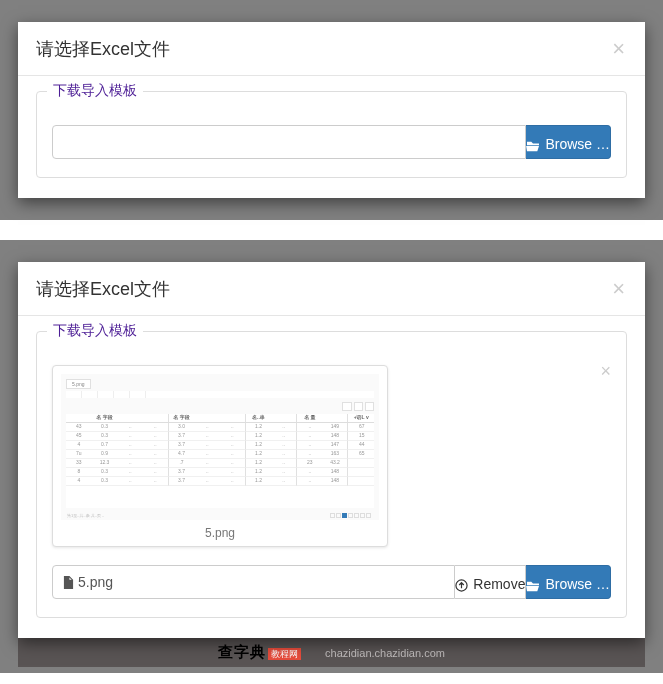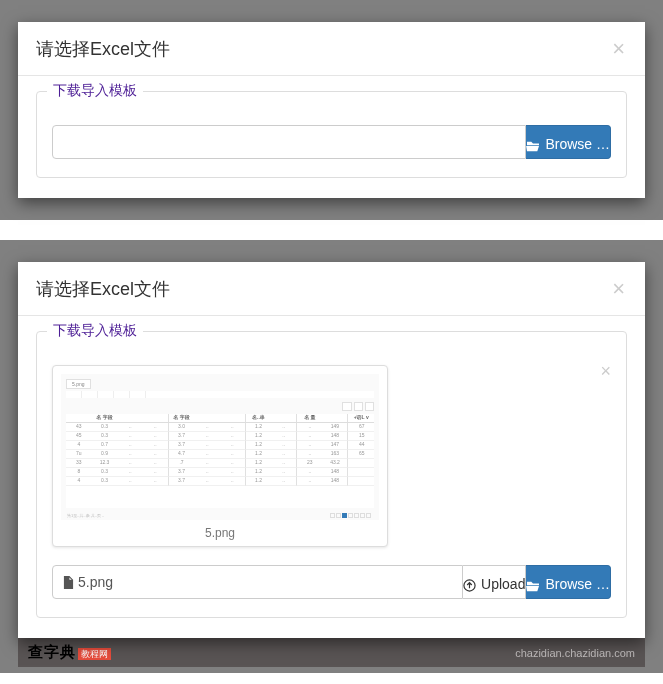--- a/index.html
+++ b/index.html
@@ -163,21 +163,21 @@
     }
     .icon-folder-open, .icon-file, .icon-trash, .icon-upload {
       display: inline-block;
     }
     svg { display: block; }
     
     .footer-bar {
       background: #595454;
       padding: 5px 10px;
       display: flex;
-      justify-content: space-between;
+      justify-content: center;
       align-items: center;
       gap: 24px;
       font-size: 12px;
     }
     .logo-box {
       color: #000;
       font-weight: bold;
       font-size: 15px;
       letter-spacing: 1px;
     }
@@ -374,21 +374,21 @@
             </span>
             <span>5.png</span>
           </div>
           <button class="btn">
             <span class="icon-upload">
               <svg width="13" height="13" viewBox="0 0 14 14" fill="none" stroke="#333" stroke-width="1.3">
                   <circle cx="7" cy="7" r="6"></circle>
                   <path d="M7 10V4M4.5 6.5L7 4l2.5 2.5" fill="none"></path>
                 </svg>
             </span>
-            <span>Upload</span>
+            <span>Remove</span>
           </button>
           <button class="btn btn-primary btn-browse">
             <span class="icon-folder-open">
               <svg width="14" height="12" viewBox="0 0 16 14" fill="currentColor">
                   <path d="M1 2h5l2 2h7v2H1V2zm-1 5h15l-2 6H1L0 7z"></path>
                 </svg>
             </span>
             <span>Browse …</span>
           </button>
         </div>

